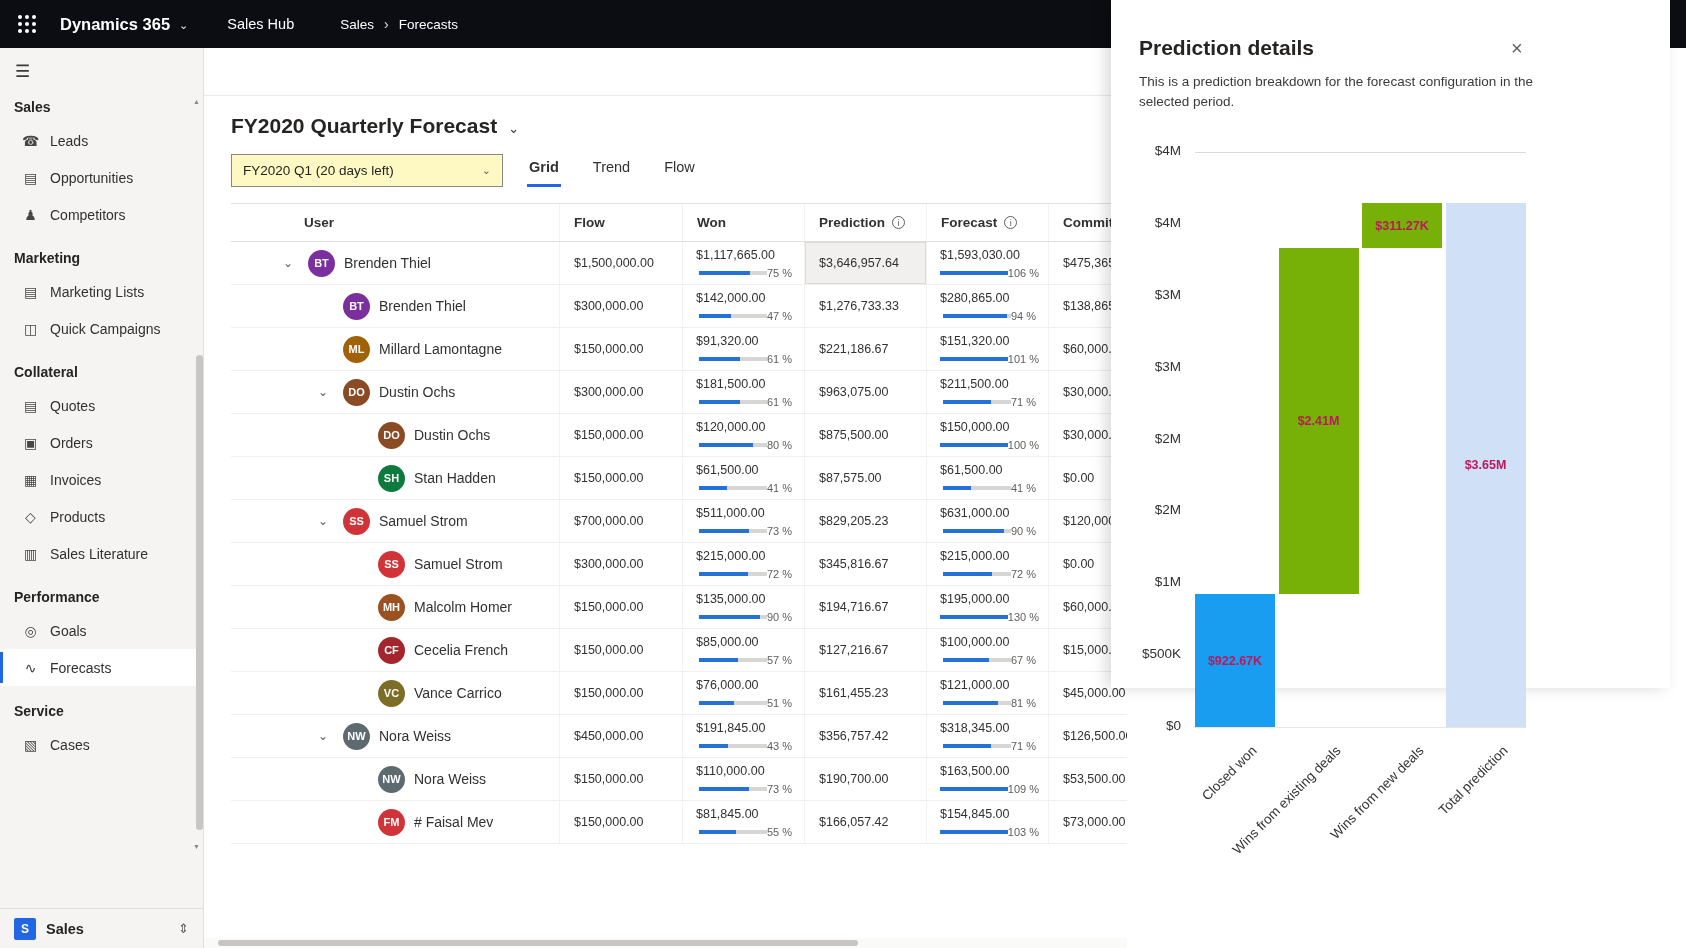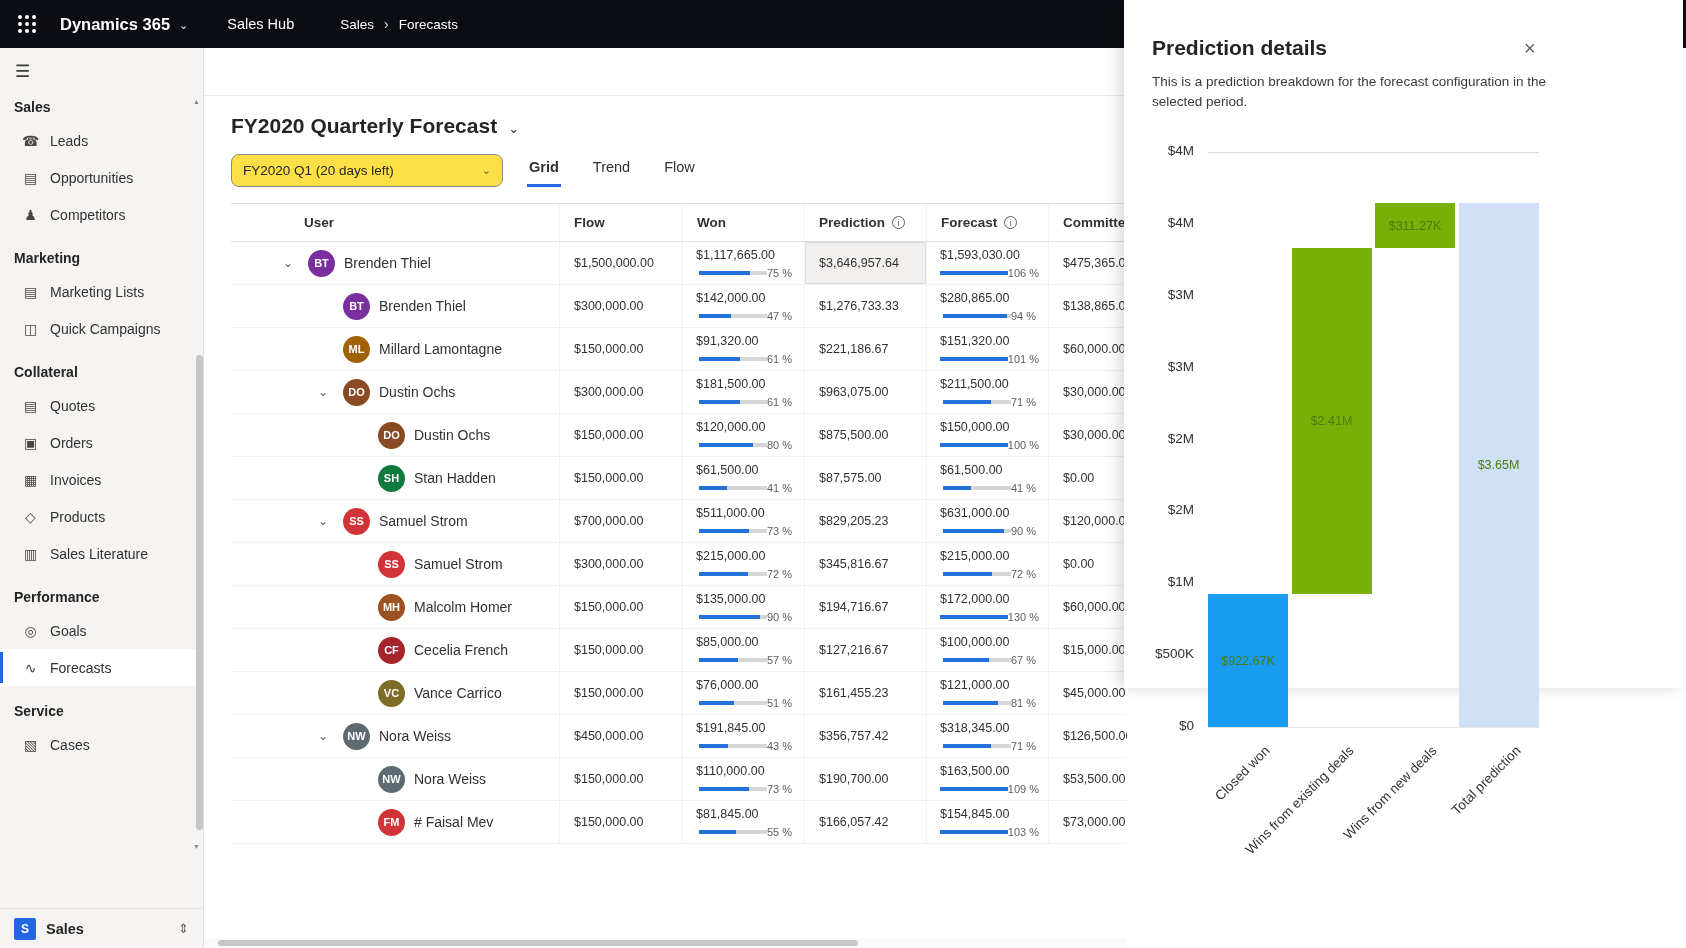--- a/index.html
+++ b/index.html
@@ -45,21 +45,21 @@
   .sb-expand{margin-left:auto;color:#605e5c;font-size:13px;}
 
   
   .main{position:absolute;left:204px;top:48px;width:923px;bottom:0;background:#fff;overflow:hidden;}
   .command-strip{height:48px;border-bottom:1px solid #edebe9;}
   .content{padding-left:27px;}
   .title-row{display:flex;align-items:center;gap:11px;margin-top:18px;}
   .page-title{font-size:21px;font-weight:700;color:#252423;margin:0;}
   .title-chev{font-size:13px;color:#323130;cursor:pointer;margin-top:4px;}
   .controls-row{display:flex;align-items:flex-end;margin-top:16px;}
-  .period-select{width:272px;height:33px;border:1px solid #8a8886;border-radius:8px;display:flex;align-items:center;justify-content:space-between;padding:0 11px;font-size:13.5px;color:#252423;cursor:pointer;background:#fde047;}
+  .period-select{width:272px;height:33px;border:1px solid #8a8886;border-radius:0;display:flex;align-items:center;justify-content:space-between;padding:0 11px;font-size:13.5px;color:#252423;cursor:pointer;background:#fef9c3;}
   .sel-chev{font-size:11px;color:#605e5c;}
   .tabs{display:flex;gap:30px;margin-left:24px;font-size:14.5px;color:#323130;}
   .tab{padding:0 2px 9px;cursor:pointer;border-bottom:3px solid transparent;}
   .tab.active{font-weight:700;border-bottom-color:var(--accent);padding-bottom:6px;}
 
   .table{margin-top:16px;width:1017px;border-top:1px solid #e1dfdd;}
   .thead,.trow{display:grid;grid-template-columns:328px 123px 122px 122px 122px 200px;}
   .thead{height:38px;border-bottom:1px solid #e1dfdd;font-weight:700;font-size:13.5px;color:#323130;}
   .trow{height:43px;border-bottom:1px solid #f0efed;}
   .cell{height:100%;display:flex;align-items:center;border-left:1px solid #f3f2f1;}
@@ -77,29 +77,29 @@
   .pcell .amt{font-size:12.5px;color:#323130;white-space:nowrap;}
   .bar-row{display:flex;align-items:center;justify-content:center;}
   .track{width:68px;height:4px;background:#d8d6d4;position:relative;overflow:hidden;}
   .fill{height:100%;background:var(--progress);}
   .pct{font-size:11px;color:#605e5c;white-space:nowrap;}
   .committed{overflow:hidden;}
   .hscroll{position:absolute;bottom:0;left:0;right:0;height:10px;background:#fafaf9;}
   .hthumb{position:absolute;left:14px;top:2px;height:6px;width:640px;background:#c8c6c4;border-radius:3px;cursor:pointer;}
 
   
-  .panel{position:absolute;top:0;right:3px;width:559px;height:688px;background:#fff;box-shadow:-5px 0 14px rgba(0,0,0,.15);z-index:5;}
+  .panel{position:absolute;top:0;right:16px;width:559px;height:688px;background:#fff;box-shadow:-5px 0 14px rgba(0,0,0,.15);z-index:5;}
   .panel-title{position:absolute;left:28px;top:36px;margin:0;font-size:21px;font-weight:700;color:#252423;}
   .panel-close{position:absolute;left:400px;top:38px;background:none;border:none;font-size:20px;color:#605e5c;cursor:pointer;padding:0;line-height:1;font-family:inherit;}
   .panel-desc{position:absolute;left:28px;top:72px;width:398px;margin:0;font-size:13.5px;line-height:1.5;color:#3b3a39;}
   .chart{position:absolute;inset:0;}
   .gridline{position:absolute;height:1px;}
   .ytick{position:absolute;width:64px;text-align:right;font-size:13.5px;color:#323130;}
   .bar{position:absolute;width:80px;cursor:pointer;}
-  .bar-label{position:absolute;font-size:12.5px;color:#4d7c0f;white-space:nowrap;transform:translate(-50%,-50%);}
+  .bar-label{position:absolute;font-size:12.5px;color:#be185d;white-space:nowrap;transform:translate(-50%,-50%);font-weight:bold;}
   .xlabel{position:absolute;font-size:13.5px;color:#323130;white-space:nowrap;transform:translateX(-100%) rotate(-45deg);transform-origin:100% 0;}
 </style>
 </head>
 <body>
 
 <div class="app">
 
   <header class="topbar">
     <div class="waffle">
         <i></i>
@@ -484,21 +484,21 @@
                 <div class="amt">$135,000.00</div>
                 <div class="bar-row">
                   <div class="track">
                     <div class="fill" style="width: 90%;"></div>
                   </div>
                   <span class="pct">90 %</span>
                 </div>
               </div>
               <div class="cell money">$194,716.67</div>
               <div class="cell pcell">
-                <div class="amt">$172,000.00</div>
+                <div class="amt">$195,000.00</div>
                 <div class="bar-row">
                   <div class="track">
                     <div class="fill" style="width: 100%;"></div>
                   </div>
                   <span class="pct">130 %</span>
                 </div>
               </div>
               <div class="cell money committed">$60,000.00</div>
             </div>
             <div class="trow">

